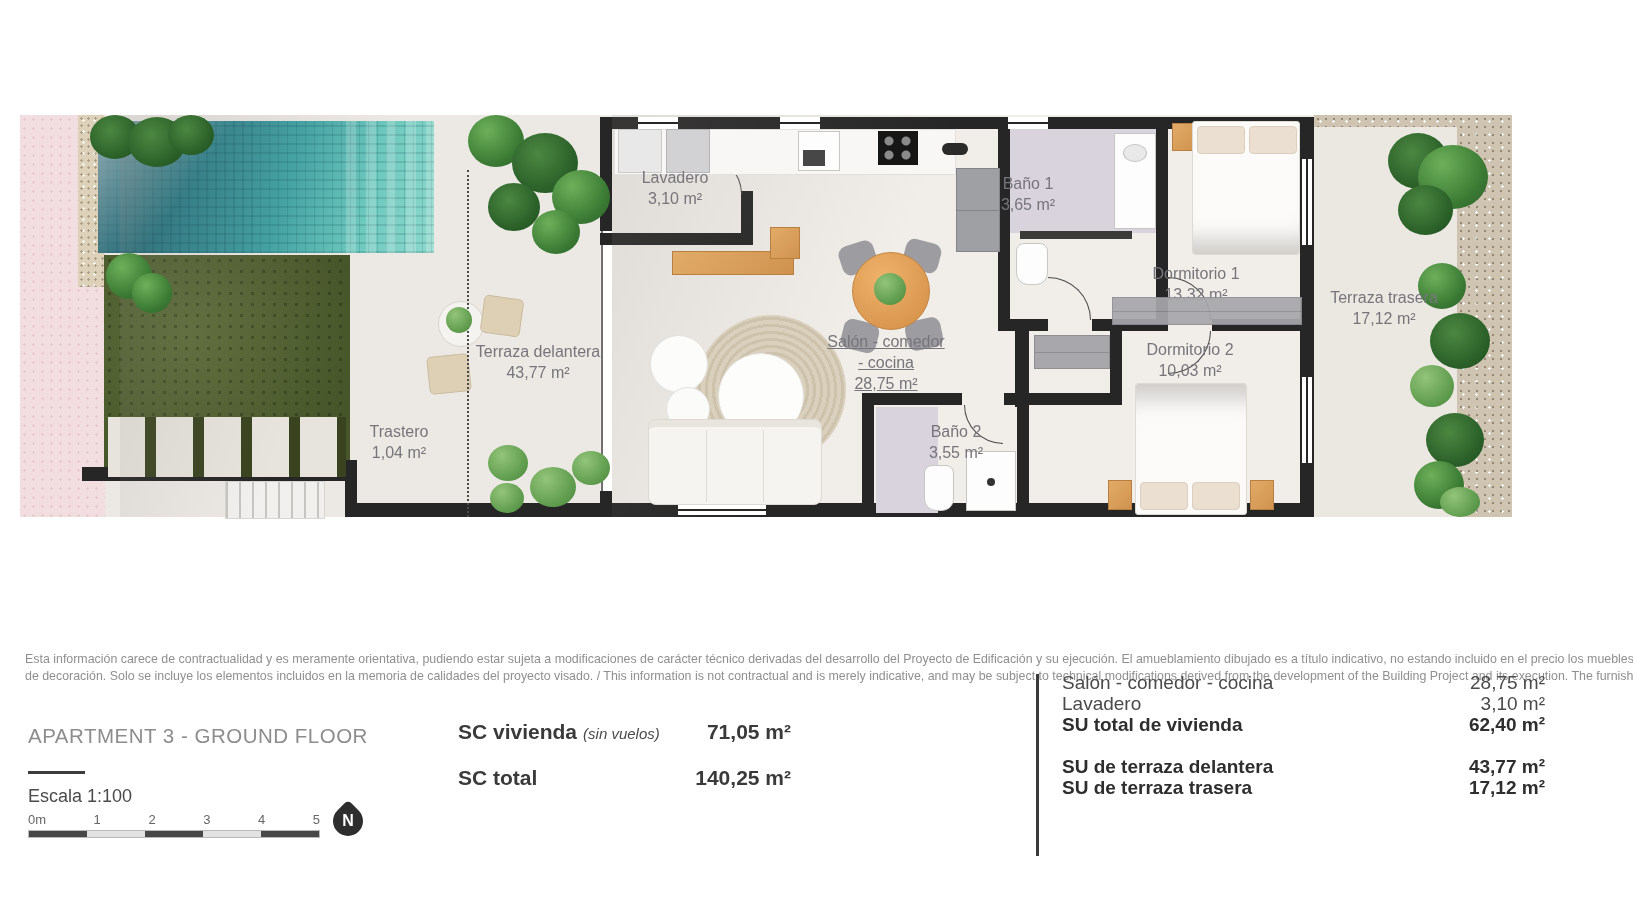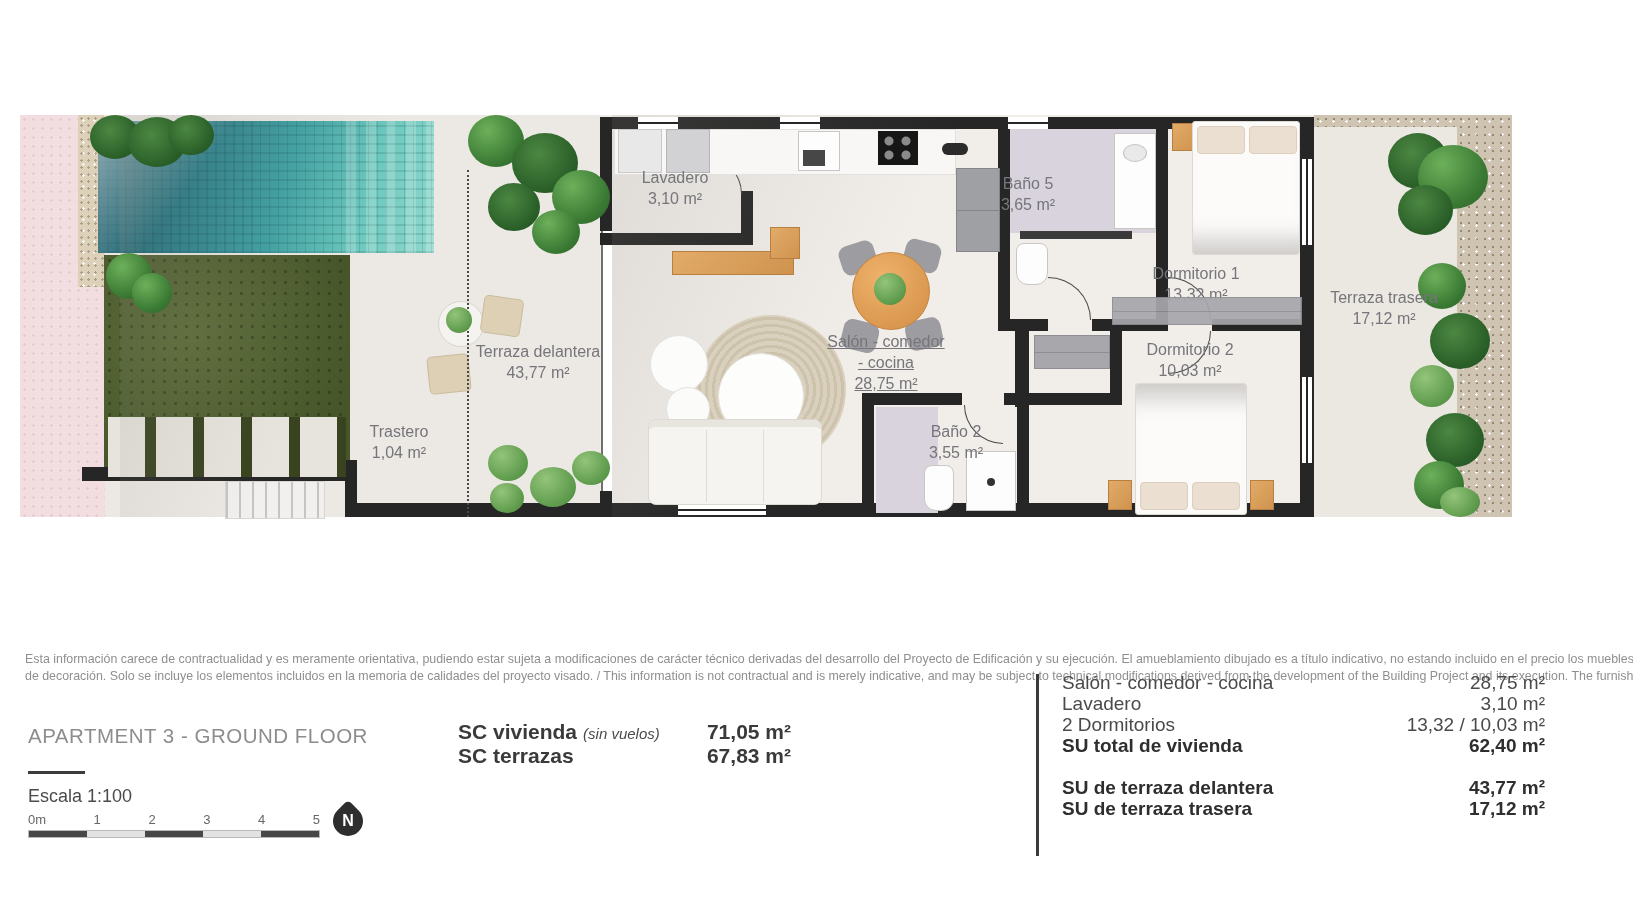--- a/index.html
+++ b/index.html
@@ -244,21 +244,21 @@
     <div class="blob light" style="left:1390px;top:250px;width:44px;height:42px;"></div>
     <div class="blob dark" style="left:1406px;top:298px;width:58px;height:54px;"></div>
     <div class="blob" style="left:1394px;top:346px;width:50px;height:48px;"></div>
     <div class="blob light" style="left:1420px;top:372px;width:40px;height:30px;"></div>
 
     <div class="room-label" style="left:655px;top:52px;">
       <div class="nm">Lavadero</div>
       <div class="ar">3,10 m²</div>
     </div>
     <div class="room-label" style="left:1008px;top:58px;">
-      <div class="nm">Baño 5</div>
+      <div class="nm">Baño 1</div>
       <div class="ar">3,65 m²</div>
     </div>
     <div class="room-label" style="left:1176px;top:148px;z-index:4;">
       <div class="nm">Dormitorio 1</div>
       <div class="ar" style="position:relative;z-index:4;">13,32 m²</div>
     </div>
     <div class="room-label" style="left:1364px;top:172px;">
       <div class="nm">Terraza trasera</div>
       <div class="ar">17,12 m²</div>
     </div>
@@ -304,40 +304,36 @@
   </div>
   <div class="compass">
       <span>N</span>
     </div>
 
   <div class="sc-table">
     <div class="sc-row">
       <span class="lbl"><span>SC vivienda</span><span class="note">(sin vuelos)</span></span>
       <span>71,05 m²</span>
     </div>
-    <div class="sc-row">
-      <span class="lbl"><span>SC terrazas</span><span class="note"></span></span>
-      <span>67,83 m²</span>
+    <div class="sc-row sc-total">
+      <span class="lbl">SC total</span>
+      <span>140,25 m²</span>
     </div>
   </div>
 
   <div class="vline"></div>
   <div class="su-table">
     <div class="su-row">
       <span>Salón - comedor - cocina</span>
       <span>28,75 m²</span>
     </div>
     <div class="su-row">
       <span>Lavadero</span>
       <span>3,10 m²</span>
     </div>
-    <div class="su-row">
-      <span>2 Dormitorios</span>
-      <span>13,32 / 10,03 m²</span>
-    </div>
     <div class="su-row b">
       <span>SU total de vivienda</span>
       <span>62,40 m²</span>
     </div>
     <div class="su-gap"></div>
     <div class="su-row b">
       <span>SU de terraza delantera</span>
       <span>43,77 m²</span>
     </div>
     <div class="su-row b">

